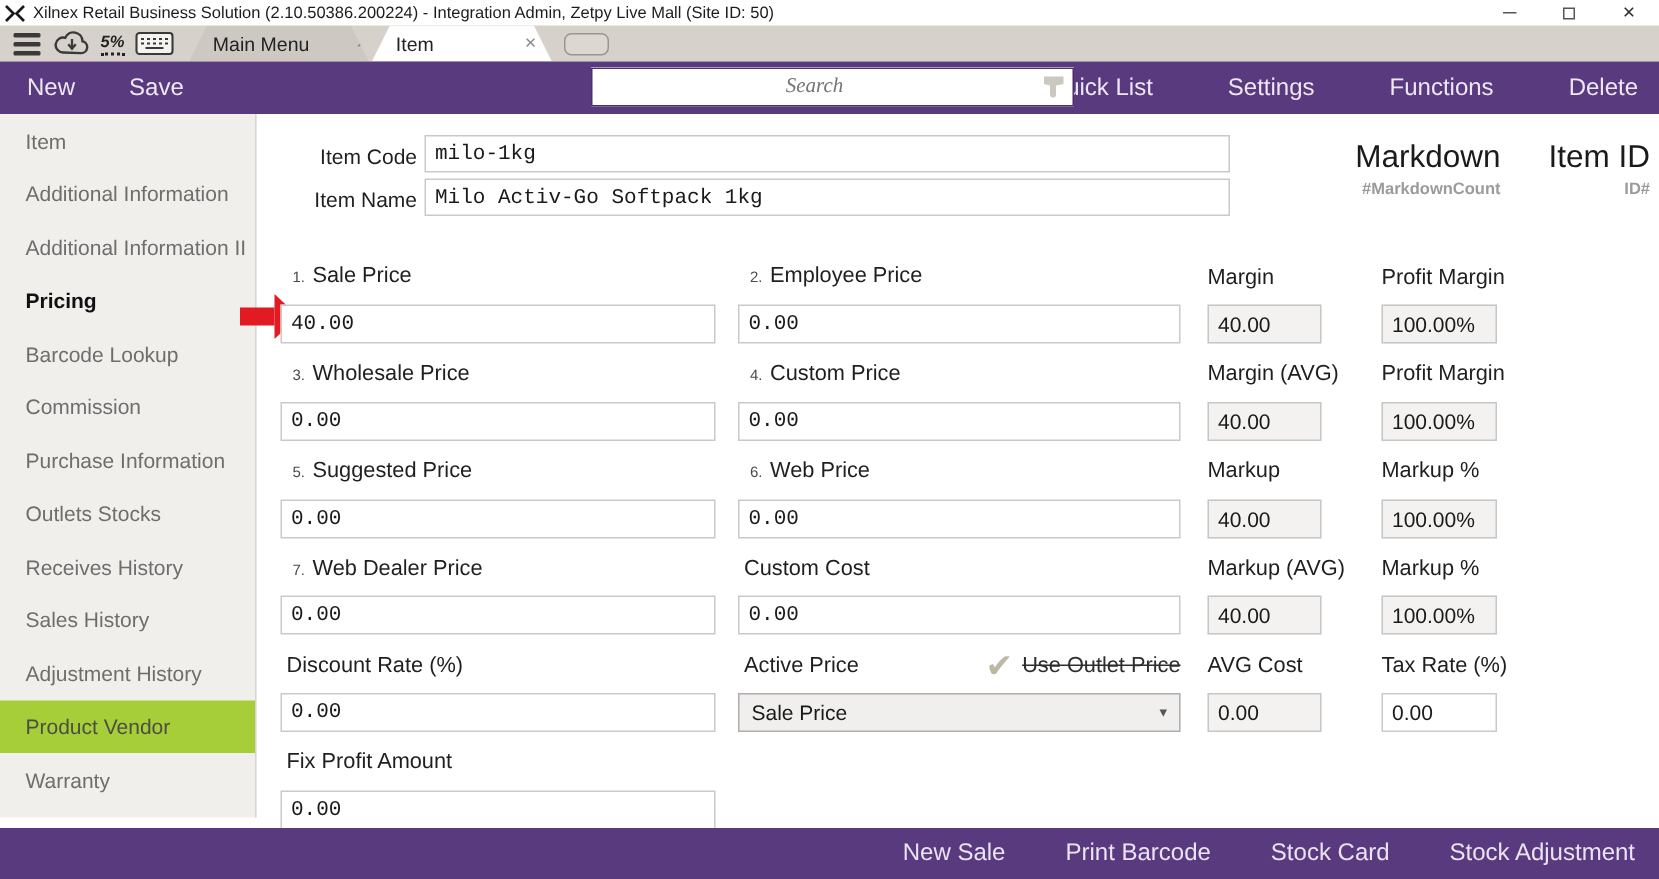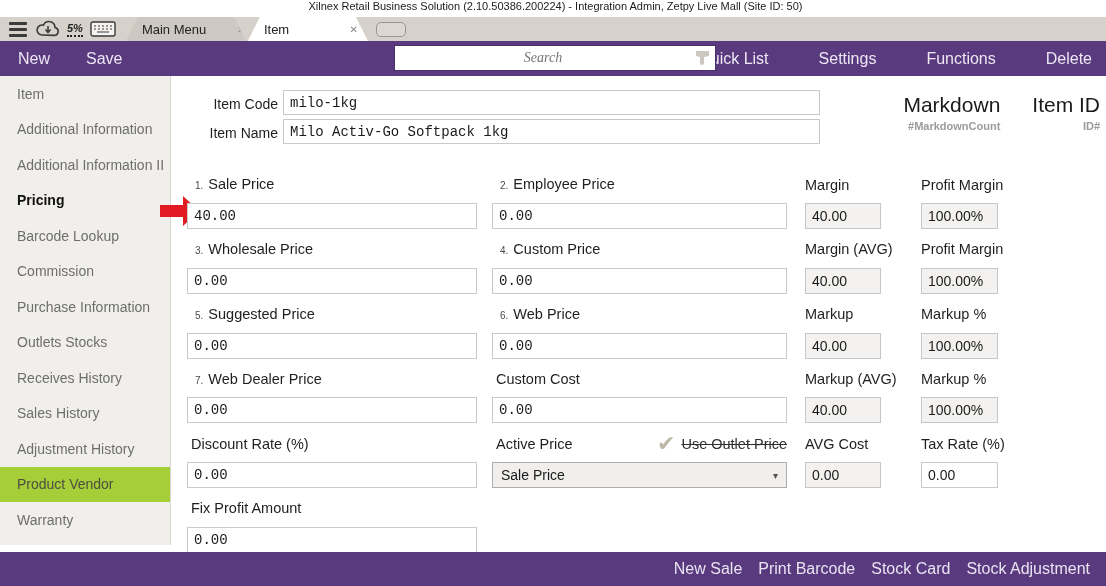--- a/index.html
+++ b/index.html
@@ -1,21 +1,21 @@
 <!DOCTYPE html>
 <html><head>
 <meta charset="utf-8">
 <style>
   * { margin:0; padding:0; box-sizing:border-box; }
   html,body { width:1106px; height:586px; overflow:hidden; }
   body { font-family:"Liberation Sans","DejaVu Sans",sans-serif; background:#fff; position:relative; }
   .abs { position:absolute; }
 
   
-  #titlebar { left:0; top:0; width:1106px; height:17px; background:#ffffff; display:flex; align-items:center;flex-direction:column; }
+  #titlebar { left:0; top:0; width:1106px; height:17px; background:#ffffff; display:flex; align-items:center; }
   #app-logo { width:14px; height:12px; margin-left:3px; }
   #title-text { font-size:11px; color:#1c1c1c; margin-left:5px; white-space:nowrap; }
   #win-controls { margin-left:auto; display:flex; align-items:center; height:17px; }
   .win-btn { width:40px; height:17px; display:flex; align-items:center; justify-content:center; color:#444; cursor:default; }
   .min-glyph { width:9px; height:1px; background:#555; display:inline-block; }
   .restore-glyph { width:8px; height:8px; border:1px solid #555; position:relative; background:#fff; }
   .restore-glyph::before { content:""; position:absolute; left:2px; top:-3px; width:8px; height:8px; border:1px solid #555; border-left-width:1px; z-index:-1; background:#fff; }
   .close-glyph { font-size:11px; color:#333; }
 
   
@@ -77,21 +77,21 @@
   
   #activeprice-select { left:492px; top:462px; width:295px; height:26px; background:#f0efed; border:1px solid #aeaeae; display:flex; align-items:center; padding:0 8px; font-size:14px; color:#1a1a1a; cursor:pointer; }
   #activeprice-select .chev { margin-left:auto; font-size:10px; color:#555; }
 
   
   #useoutlet { left:657px; top:434px; display:flex; align-items:center; cursor:pointer; }
   #useoutlet .check { color:#bdb8a6; font-size:22px; line-height:20px; margin-right:6px; }
   #useoutlet .lbl { font-size:14.5px; color:#2e2e2e; text-decoration:line-through; white-space:nowrap; }
 
   
-  #bottombar { left:0; top:552px; width:1106px; height:34px; background:#593a7e; display:flex; align-items:center; justify-content:flex-end; gap:16px; padding-right:16px; }
+  #bottombar { left:0; top:552px; width:1106px; height:34px; background:#593a7e; display:flex; align-items:center; justify-content:flex-end; gap:40px; padding-right:16px; }
   .bb-item { color:#e9e3f2; font-size:16px; cursor:pointer; white-space:nowrap; }
 
   svg { display:block; }
 </style>
 </head>
 <body>
 
 <div id="titlebar" class="abs">
   <svg id="app-logo" viewBox="0 0 14 12">
     <path d="M1 1 L6 6 L1 11" stroke="#1a1a1a" stroke-width="1.8" fill="none"></path>

